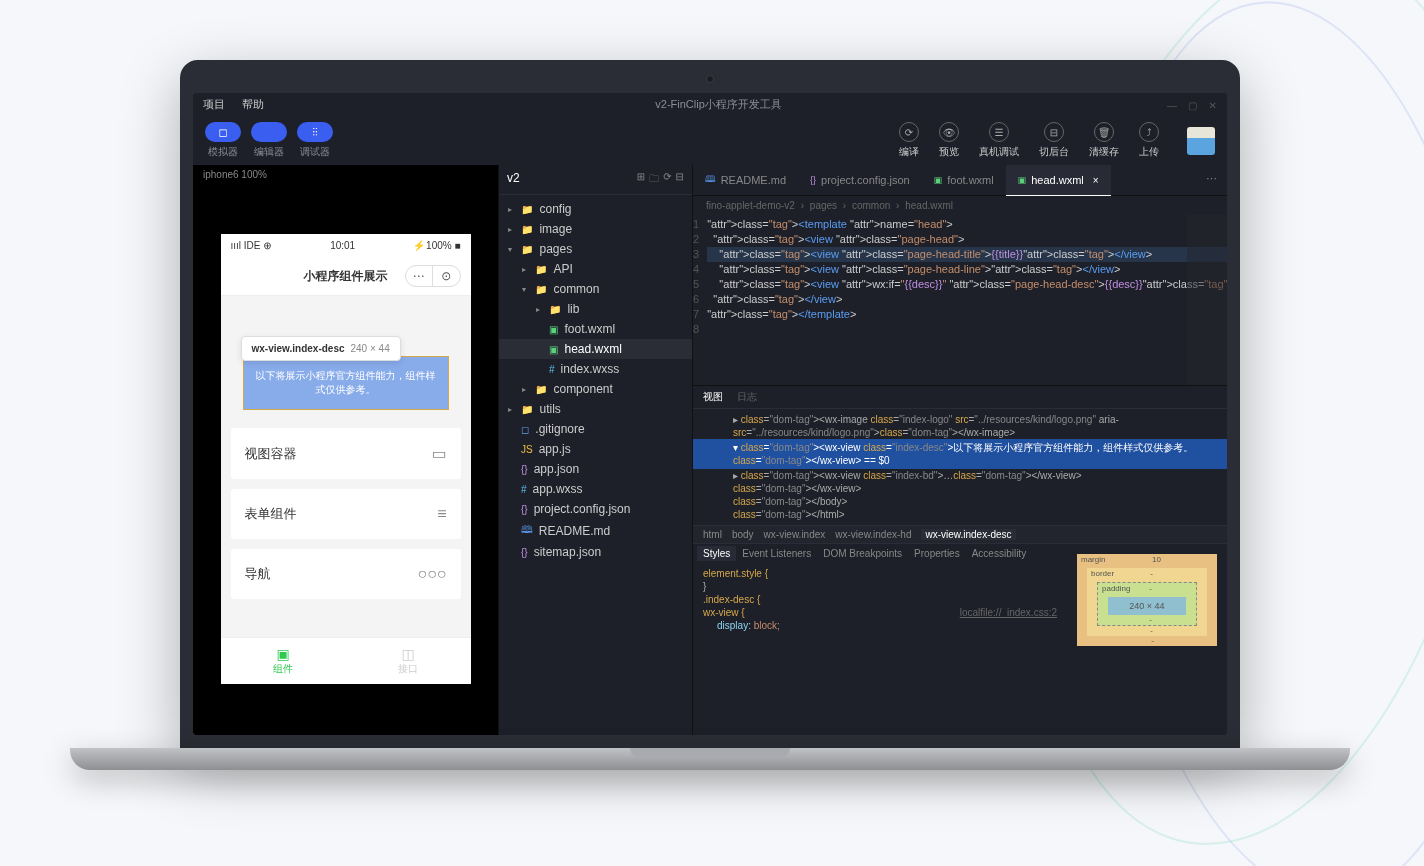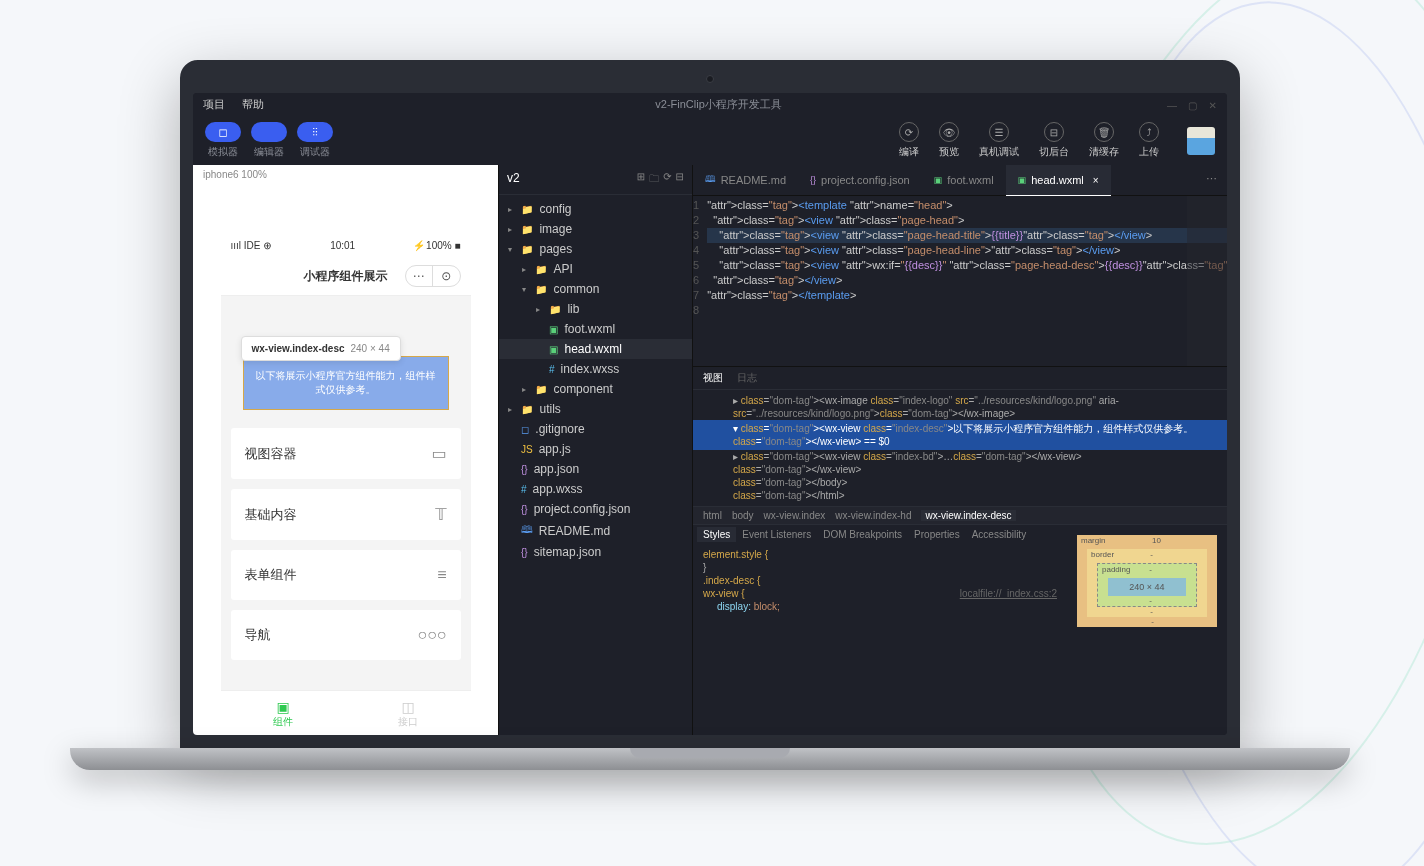--- a/index.html
+++ b/index.html
@@ -31,21 +31,21 @@
 .mode-label { font-size: 10px; color: #8a8d96; margin-top: 3px; }
 .toolbar-right { display: flex; gap: 20px; align-items: center; }
 .tool-action { display: flex; flex-direction: column; align-items: center; gap: 3px; cursor: pointer; }
 .tool-action-icon { width: 20px; height: 20px; border: 1px solid #666; border-radius: 50%; display: flex; align-items: center; justify-content: center; font-size: 10px; color: #aaa;}
 .tool-action-label { font-size: 10px; color: #ccc; }
 .avatar { width: 28px; height: 28px; background: linear-gradient(#e8e6d9 40%, #5aa5e0 40%); border-radius: 3px; margin-left: 8px;}
 
 .main-area { display: flex; height: 570px; }
 
 
-.sim-panel { width: 305px; background: #ffffff; display: flex; flex-direction: column;}
+.sim-panel { width: 305px; background: #000000; display: flex; flex-direction: column;}
 .sim-status { padding: 4px 10px; color: #888; font-size: 10px;}
 .phone { margin: 50px auto 0; width: 250px; height: 450px; background: #f4f4f4; border-radius: 4px; display: flex; flex-direction: column; overflow: visible; position: relative;}
 .phone-statusbar { display: flex; justify-content: space-between; padding: 6px 10px; font-size: 10px; color: #333; background: #fff;}
 .phone-header { display: flex; justify-content: space-between; align-items: center; padding: 8px 10px; background: #fff; border-bottom: 1px solid #eee;}
 .phone-title { font-size: 12px; font-weight: 600; color: #333; flex: 1; text-align: center;}
 .phone-capsule { display: flex; border: 1px solid #ddd; border-radius: 14px; width: 56px; height: 22px;}
 .phone-capsule span { flex: 1; display: flex; align-items: center; justify-content: center; color: #555; font-size: 12px;}
 .phone-capsule span:first-child { border-right: 1px solid #ddd;}
 .phone-body { flex: 1; background: #f4f4f4; padding: 20px 10px; position: relative; overflow: visible;}
 .tooltip { position: absolute; top: 40px; left: 20px; background: #fff; border: 1px solid #ddd; border-radius: 4px; padding: 6px 10px; font-size: 10px; z-index: 10; box-shadow: 0 2px 6px rgba(0,0,0,0.1);}
@@ -218,24 +218,20 @@
     <div class="tooltip">
       <b>wx-view.index-desc</b><span>240 × 44</span>
     </div>
     <div class="highlighted-area">以下将展示小程序官方组件能力，组件样式仅供参考。</div>
     <div id="sim-list">
                   <div class="list-item">
                     <span>视图容器</span>
                     <span class="list-item-icon">▭</span>
                   </div>
                   <div class="list-item">
-                    <span>基础内容</span>
-                    <span class="list-item-icon">𝕋</span>
-                  </div>
-                  <div class="list-item">
                     <span>表单组件</span>
                     <span class="list-item-icon">≡</span>
                   </div>
                   <div class="list-item">
                     <span>导航</span>
                     <span class="list-item-icon">○○○</span>
                   </div>
                 </div>
   </div>
   <div class="phone-tabbar" id="sim-tabs">
@@ -363,20 +359,21 @@
                 <span class="tab-icon tree-icon wxml">▣</span>
                 <span>foot.wxml</span>
               </div>
               <div class="tab active">
                 <span class="tab-icon tree-icon wxml">▣</span>
                 <span>head.wxml</span>
                 <span class="tab-close">×</span>
               </div>
               <div class="tab-more">⋯</div>
             </div>
+<div class="breadcrumb" id="breadcrumb"><span>fino-applet-demo-v2</span> › <span>pages</span> › <span>common</span> › <span>head.wxml</span></div>
 <div class="code-editor">
   <div class="gutter" id="gutter">1<br>2<br>3<br>4<br>5<br>6<br>7<br>8<br></div>
   <div class="code" id="code"><div class="code-line"><span <span="" class="&lt;span">"attr"</span>&gt;class=<span class="str">"tag"</span>&gt;<span class="tag">&lt;template</span> <span class="&lt;span">"attr"</span>&gt;name=<span class="str">"head"</span>&gt;</div><div class="code-line">  <span <span="" class="&lt;span">"attr"</span>&gt;class=<span class="str">"tag"</span>&gt;<span class="tag">&lt;view</span> <span class="&lt;span">"attr"</span>&gt;class=<span class="str">"page-head"</span>&gt;</div><div class="code-line selected-line">    <span <span="" class="&lt;span">"attr"</span>&gt;class=<span class="str">"tag"</span>&gt;<span class="tag">&lt;view</span> <span class="&lt;span">"attr"</span>&gt;class=<span class="str">"page-head-title"</span>&gt;<span class="mustache">{{title}}</span><span <span="" class="&lt;span">"attr"</span>&gt;class=<span class="str">"tag"</span>&gt;<span class="tag">&lt;/view</span>&gt;</div><div class="code-line">    <span <span="" class="&lt;span">"attr"</span>&gt;class=<span class="str">"tag"</span>&gt;<span class="tag">&lt;view</span> <span class="&lt;span">"attr"</span>&gt;class=<span class="str">"page-head-line"</span>&gt;<span <span="" class="&lt;span">"attr"</span>&gt;class=<span class="str">"tag"</span>&gt;<span class="tag">&lt;/view</span>&gt;</div><div class="code-line">    <span <span="" class="&lt;span">"attr"</span>&gt;class=<span class="str">"tag"</span>&gt;<span class="tag">&lt;view</span> <span class="&lt;span">"attr"</span>&gt;wx:if=<span class="str">"<span class="mustache">{{desc}}</span>"</span> <span class="&lt;span">"attr"</span>&gt;class=<span class="str">"page-head-desc"</span>&gt;<span class="mustache">{{desc}}</span><span <span="" class="&lt;span">"attr"</span>&gt;class=<span class="str">"tag"</span>&gt;&lt;/vi</div><div class="code-line">  <span <span="" class="&lt;span">"attr"</span>&gt;class=<span class="str">"tag"</span>&gt;<span class="tag">&lt;/view</span>&gt;</div><div class="code-line"><span <span="" class="&lt;span">"attr"</span>&gt;class=<span class="str">"tag"</span>&gt;<span class="tag">&lt;/template</span>&gt;</div><div class="code-line"></div></div>
   <div class="minimap"></div>
 </div>
 
 <div class="inspector">
   <div class="insp-tabs">
     <span class="active">视图</span>
     <span>日志</span>

